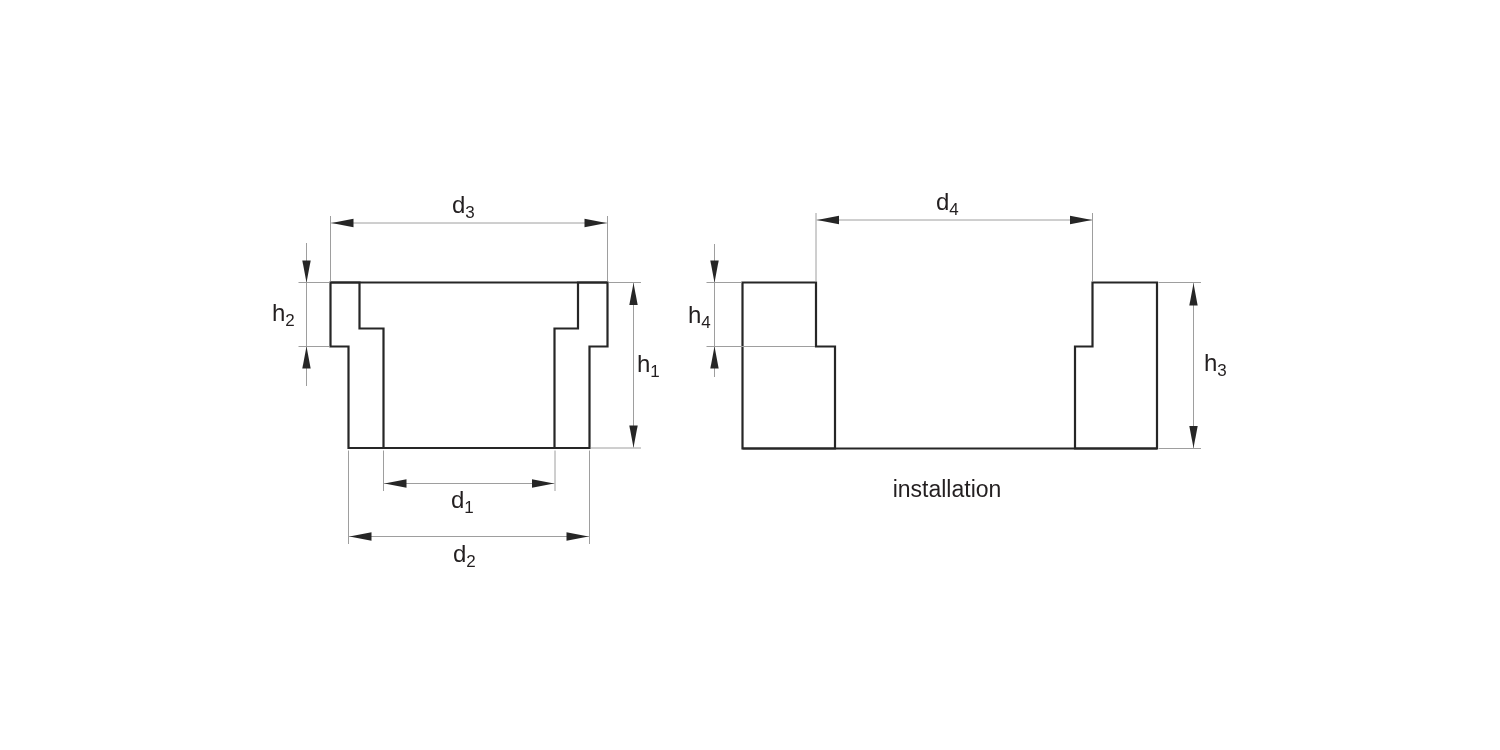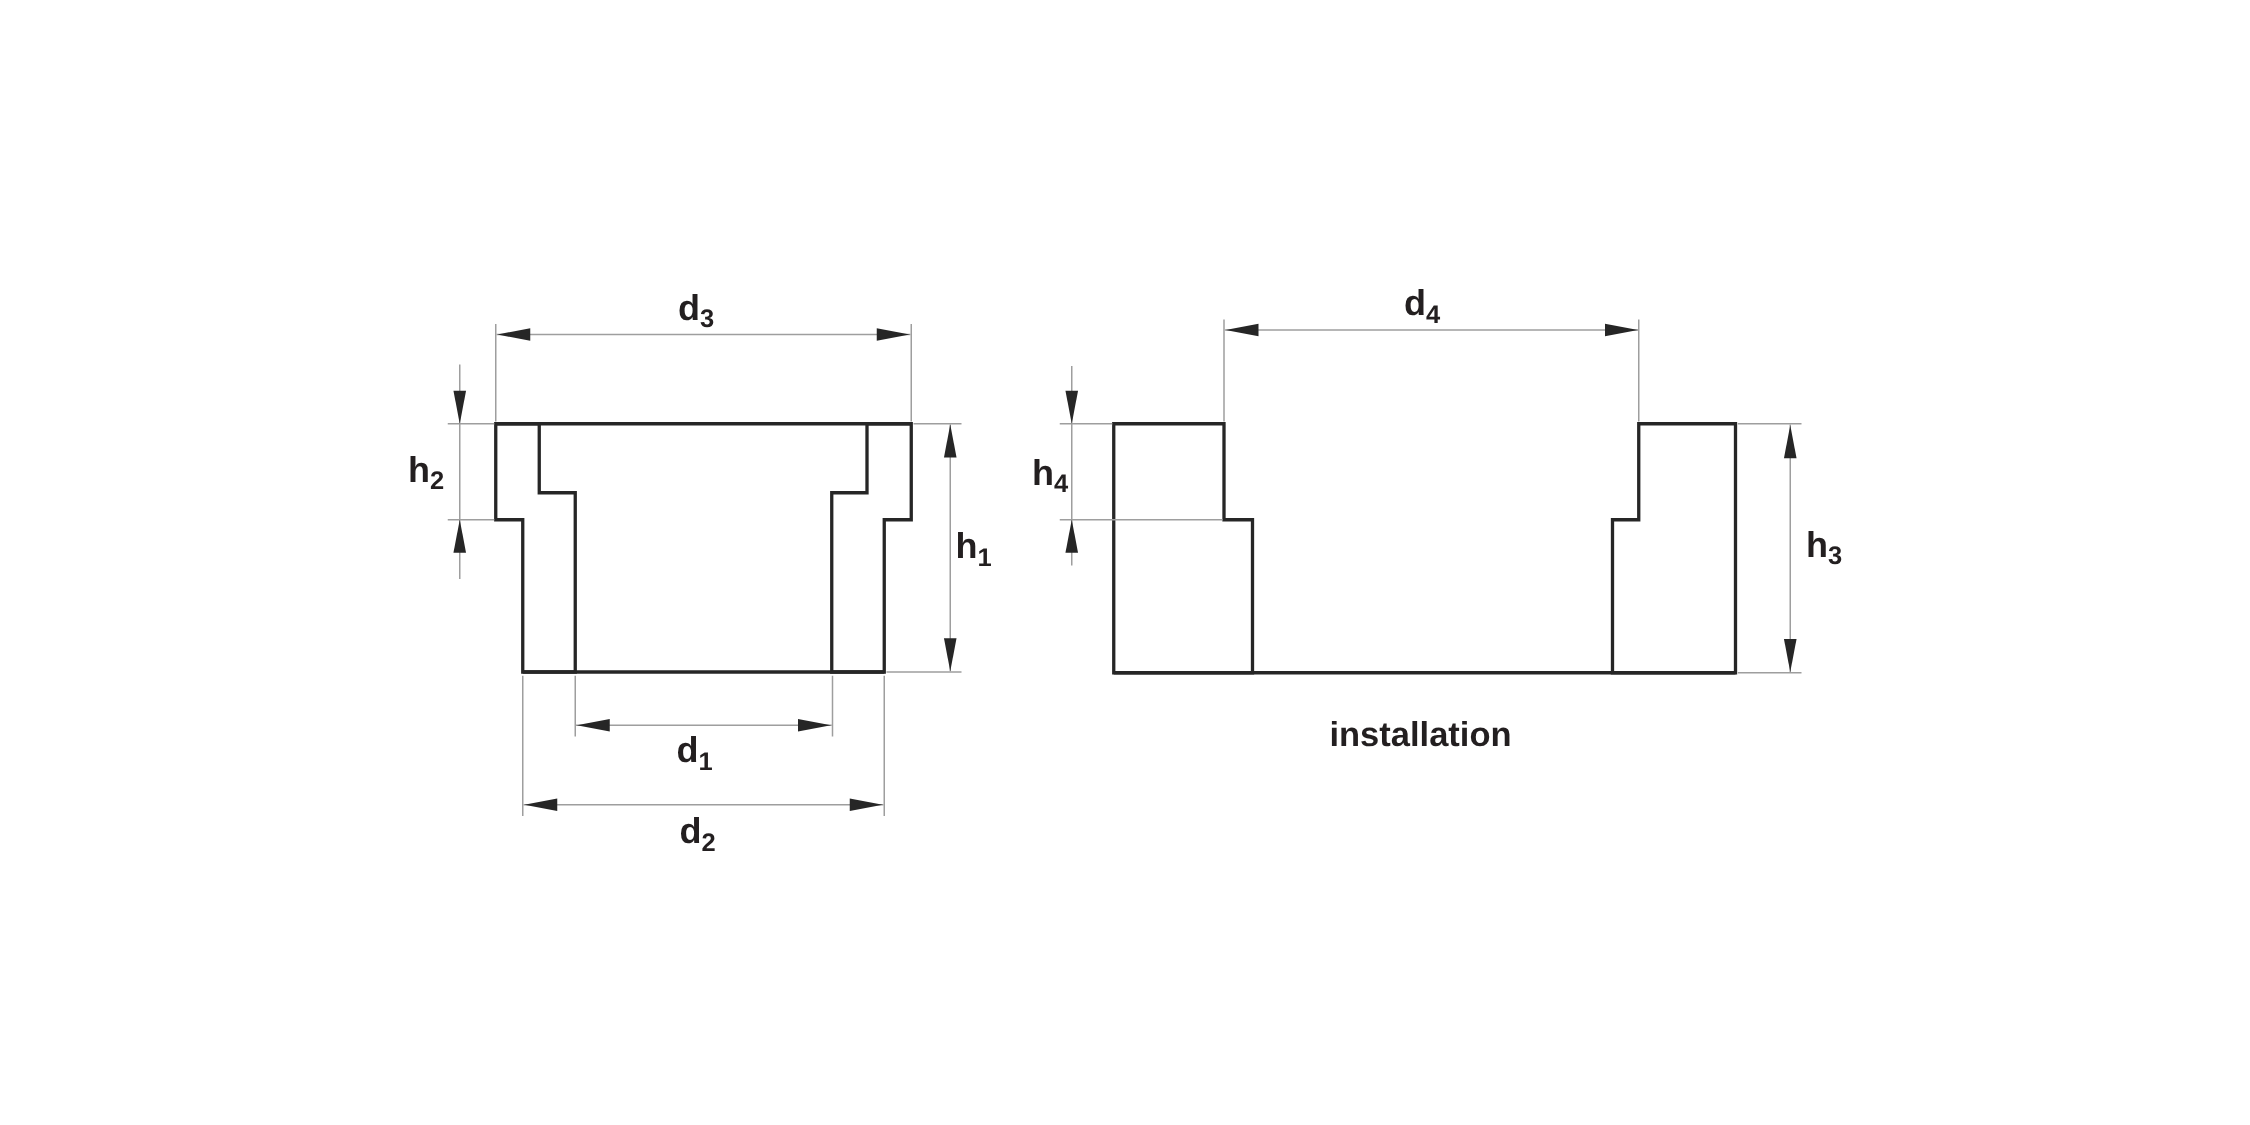--- a/index.html
+++ b/index.html
@@ -6,21 +6,20 @@
     margin: 0;
     padding: 0;
     background: #ffffff;
   }
   .stage {
     position: relative;
     width: 1408px;
     height: 750px;
     background: #ffffff;
     overflow: hidden;
-    font-weight: bold;
   }
   svg { display: block; }
   .thick {
     stroke: #262626;
     stroke-width: 2.2;
     fill: none;
     stroke-linejoin: miter;
   }
   .thin {
     stroke: #9e9e9e;

